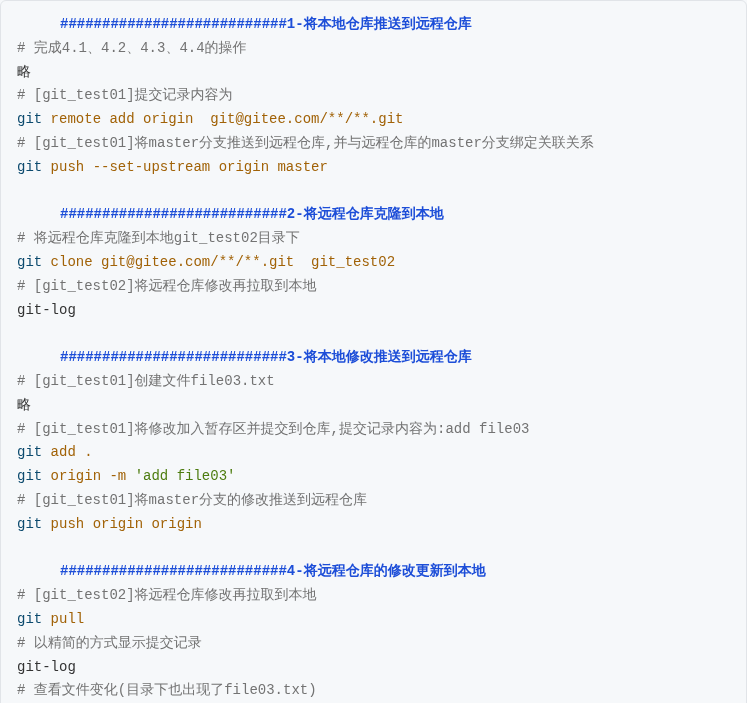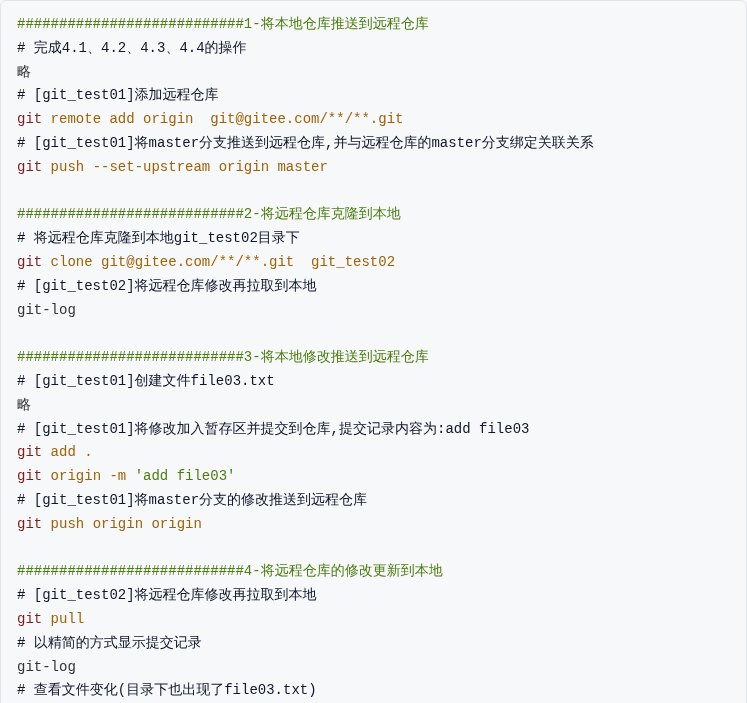--- a/index.html
+++ b/index.html
@@ -15,47 +15,48 @@
       line-height: 1.7;
       color: #333;
       width: 747px;
       border: 1px solid #e1e4e8;
       border-radius: 6px;
     }
     .line {
       white-space: pre;
     }
     .hash-header {
-      color: #4d7c0f;
-      font-weight: normal;
+      color: #1d4ed8;
+      font-weight: bold;
+      margin-left: 43px;
     }
     .comment {
-      color: #0f172a;
+      color: #737373;
       font-family: Liberation Mono, monospace;
     }
     .plain {
       color: #333;
     }
     .cmd {
-      color: #7f1d1d;
+      color: #0c4a6e;
     }
     .string {
       color: #4d7c0f;
     }
     .args {
       color: #a16207;
     }
   </style>
 </head>
 <body>
 
 <div class="line"><span class="hash-header">###########################1-将本地仓库推送到远程仓库</span></div>
 <div class="line"><span class="comment"># 完成4.1、4.2、4.3、4.4的操作</span></div>
 <div class="line"><span class="plain">略</span></div>
-<div class="line"><span class="comment"># [git_test01]添加远程仓库</span></div>
+<div class="line"><span class="comment"># [git_test01]提交记录内容为</span></div>
 <div class="line"><span class="cmd">git</span><span class="args"> remote add origin  git@gitee.com/**/**.git</span></div>
 <div class="line"><span class="comment"># [git_test01]将master分支推送到远程仓库,并与远程仓库的master分支绑定关联关系</span></div>
 <div class="line"><span class="cmd">git</span><span class="args"> push --set-upstream origin master</span></div>
 <div class="line">&nbsp;</div>
 
 <div class="line"><span class="hash-header">###########################2-将远程仓库克隆到本地</span></div>
 <div class="line"><span class="comment"># 将远程仓库克隆到本地git_test02目录下</span></div>
 <div class="line"><span class="cmd">git</span><span class="args"> clone git@gitee.com/**/**.git  git_test02</span></div>
 <div class="line"><span class="comment"># [git_test02]将远程仓库修改再拉取到本地</span></div>
 <div class="line"><span class="plain">git-log</span></div>

